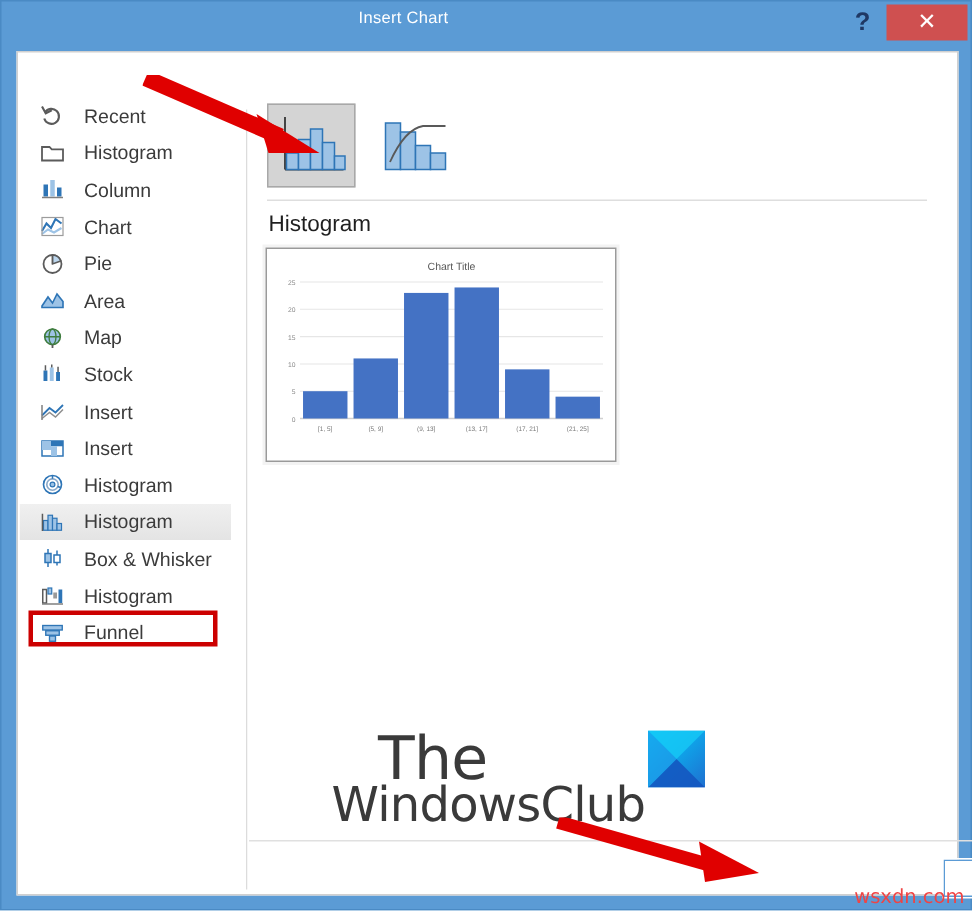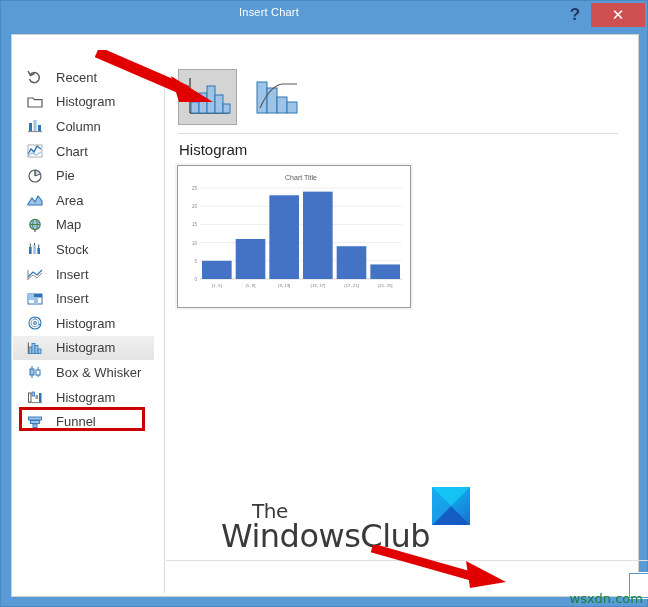--- a/index.html
+++ b/index.html
@@ -99,21 +99,21 @@
   
   .preview{
     position:absolute;left:12px;top:100px;width:234px;height:143px;
     background:#ffffff;border:1px solid #9a9a9a;box-sizing:border-box;
     box-shadow:0 0 0 2px #f3f3f3;
   }
 
   
   .wm{position:absolute;left:55px;top:418px;width:310px;height:85px;}
   .wm-the{
-    position:absolute;left:32px;top:16px;font-size:20px;color:#3a3a3a;
+    position:absolute;left:32px;top:0;font-size:40px;color:#3a3a3a;
     font-family:"DejaVu Sans", sans-serif;letter-spacing:-.5px;
   }
   .wm-club{
     position:absolute;left:1px;top:34px;font-size:32px;color:#3a3a3a;
     font-family:"DejaVu Sans", sans-serif;letter-spacing:-.5px;
   }
   .wm-logo{position:absolute;left:212px;top:4px;width:38px;height:38px;}
 
   
   .footer-sep{
@@ -124,21 +124,21 @@
     background:#ffffff;border:1px solid #acacac;box-sizing:border-box;
     font-size:13px;color:#1f1f1f;text-align:center;line-height:23px;cursor:pointer;
   }
   .btn-ok{left:464px;border:1px solid #5b9bd5;outline:1px solid #ffffff;}
 
   
   .arrow{position:absolute;pointer-events:none;}
 
   .wsxdn{
     position:absolute;right:5px;bottom:1px;
-    font-size:13px;color:#15803d;
+    font-size:13px;color:#ef4444;
     font-family:"DejaVu Sans", sans-serif;
     margin-top:28px;
   }
 </style>
 </head>
 <body>
 
 <div id="root">
 
   <div class="win-frame">

